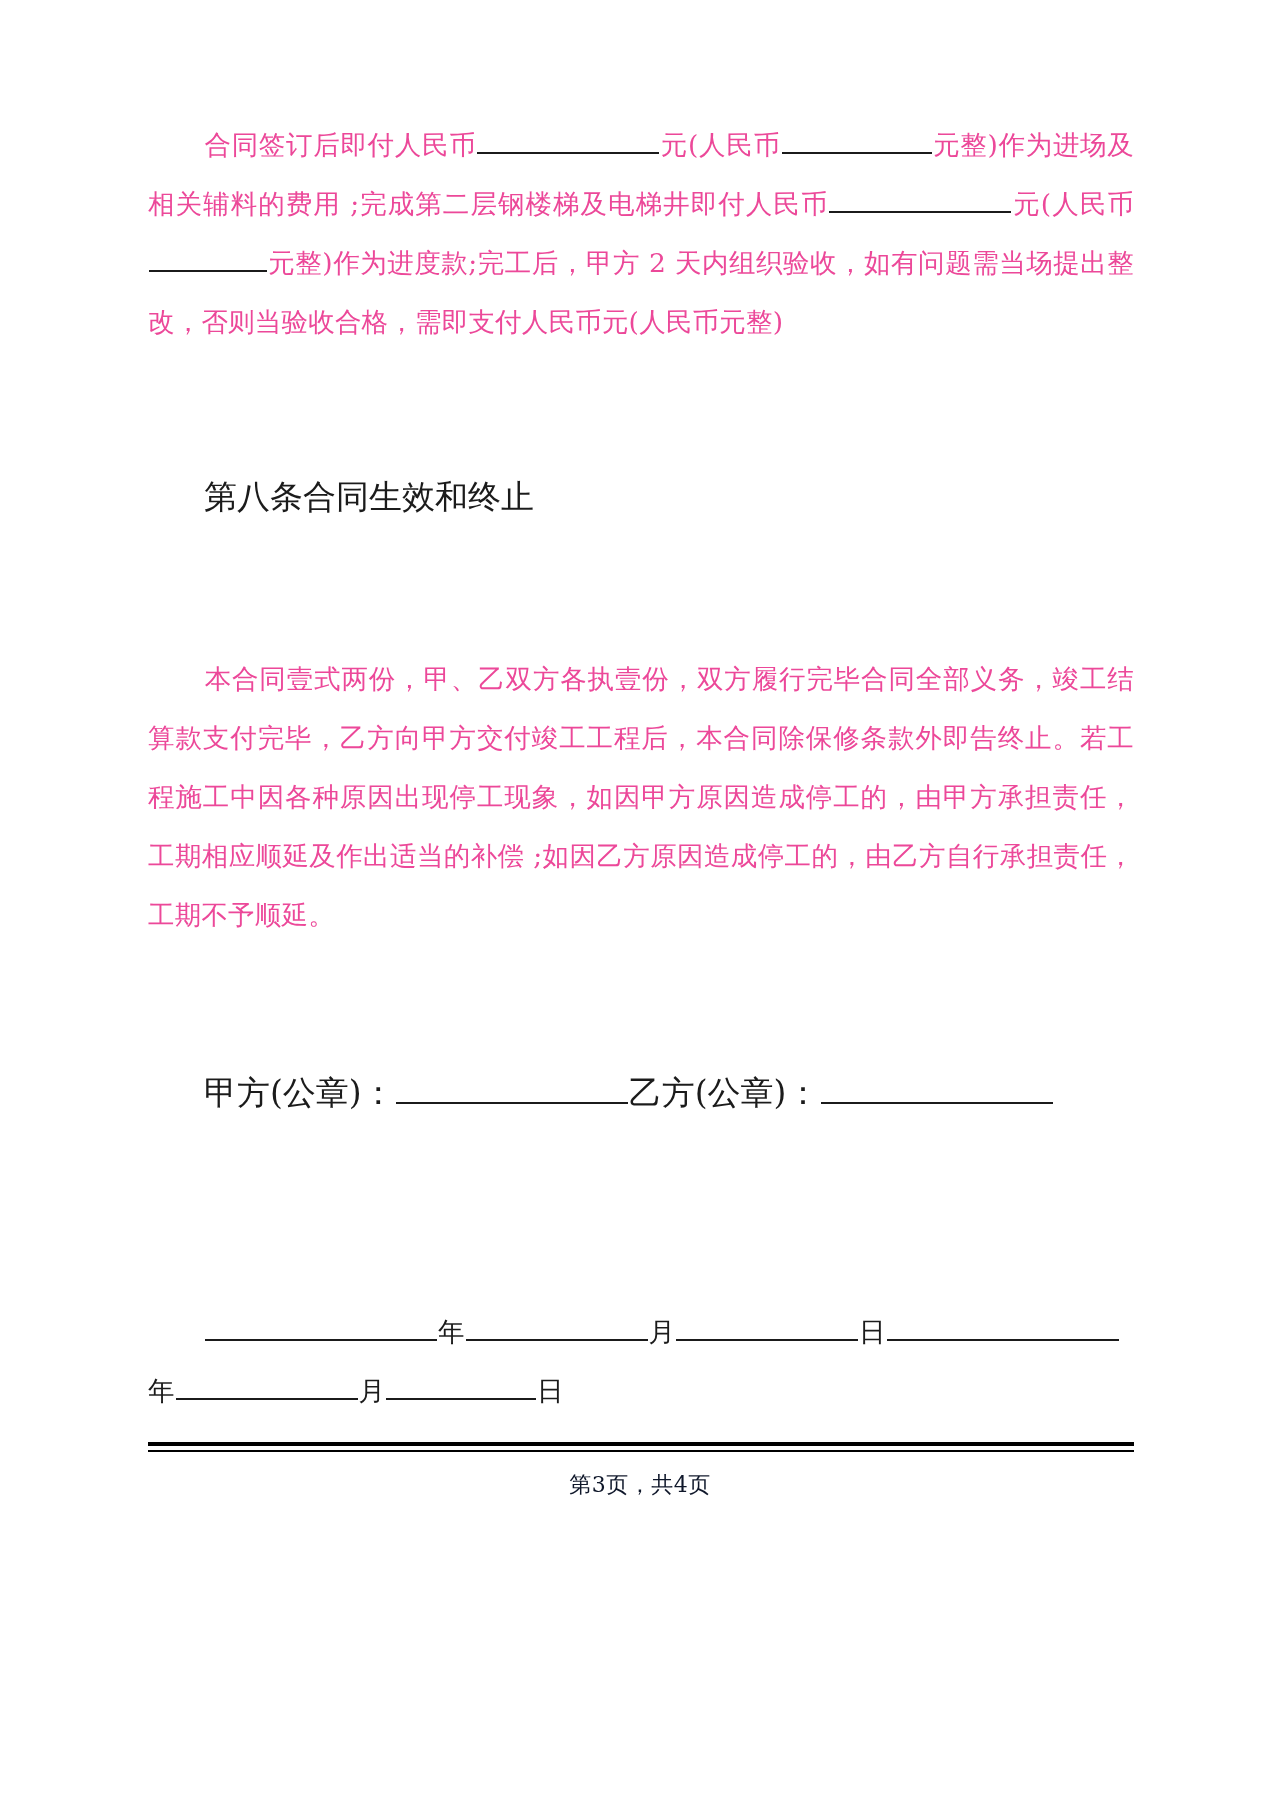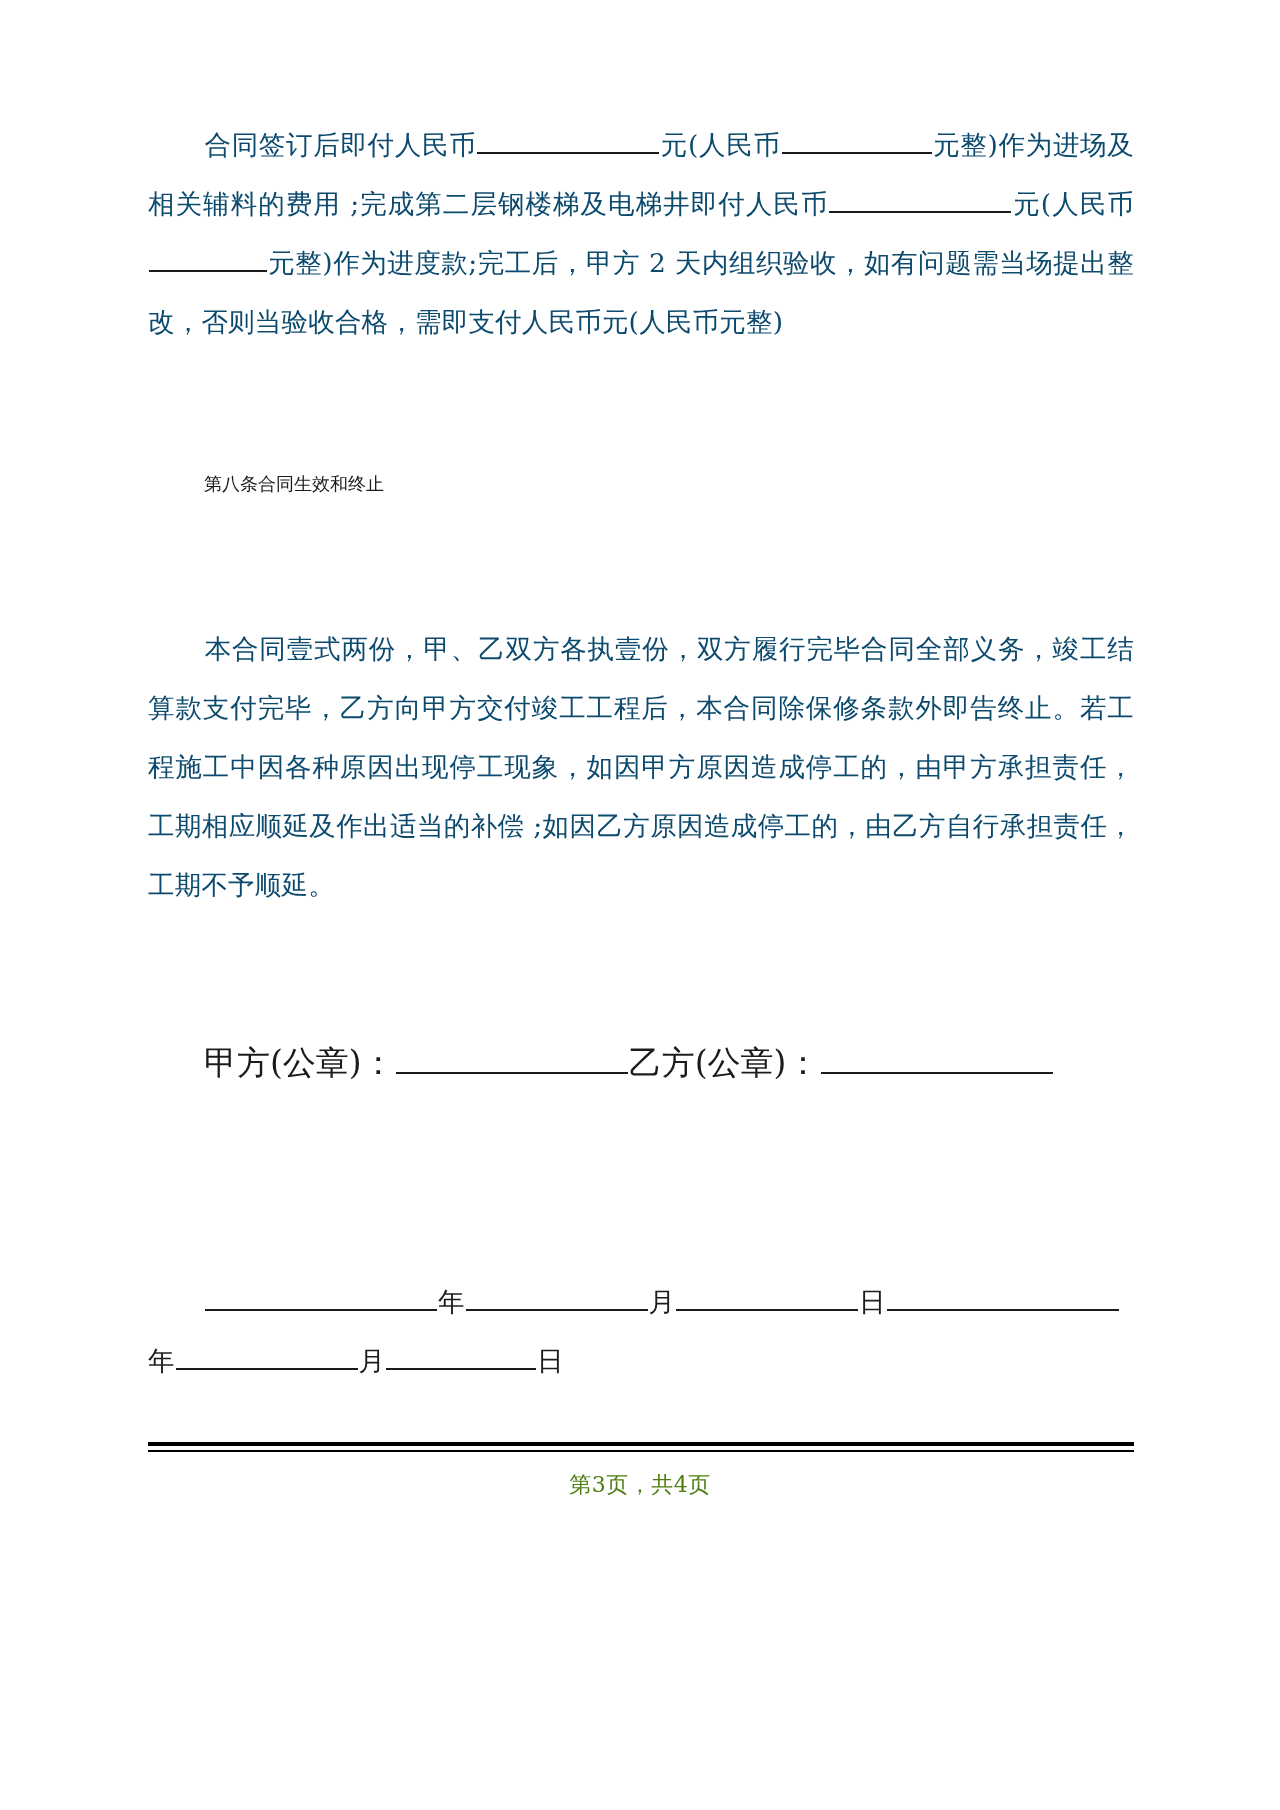--- a/index.html
+++ b/index.html
@@ -23,21 +23,21 @@
     position: absolute;
     left: 148px;
     top: 0;
     width: 986px;
   }
   
   .para {
     font-family: "DejaVu Serif", "Liberation Serif", serif;
     font-size: 26.5px;
     line-height: 59px;
-    color: #0c4a6e;
+    color: #ec4899;
     text-align: justify;
     text-justify: inter-ideograph;
     letter-spacing: 0.2px;
     white-space: normal;
   }
   .para .indent {
     display: inline-block;
     width: 56px;
   }
   .blank {
@@ -46,22 +46,22 @@
     vertical-align: baseline;
     height: 25px;
     margin: 0 1px;
   }
   .b-md  { width: 118px; }
   .b-lg  { width: 150px; }
   .b-xl  { width: 182px; }
   .b-xxl { width: 232px; }
 
   .heading {
-    font-family: Liberation Serif, serif;
-    font-size: 18px;
+    font-family: Liberation Mono, monospace;
+    font-size: 33px;
     line-height: 59px;
     color: #1b1b1b;
   }
   .heading .indent { display: inline-block; width: 56px; }
 
   .spacer-lg { height: 88px; }
   .spacer-md { height: 60px; }
 
   
   .sig-line {
@@ -107,21 +107,21 @@
   .rule-thin {
     height: 1.6px;
     background: #000000;
     width: 986px;
     margin-top: 4px;
   }
   .footer-text {
     text-align: center;
     font-family: "DejaVu Serif", "Liberation Serif", serif;
     font-size: 22px;
-    color: #4d7c0f;
+    color: #0f172a;
     margin-top: 18px;
     letter-spacing: 0.5px;
   }
 </style>
 </head>
 <body>
 
 <div class="page">
 
   <div class="content">

